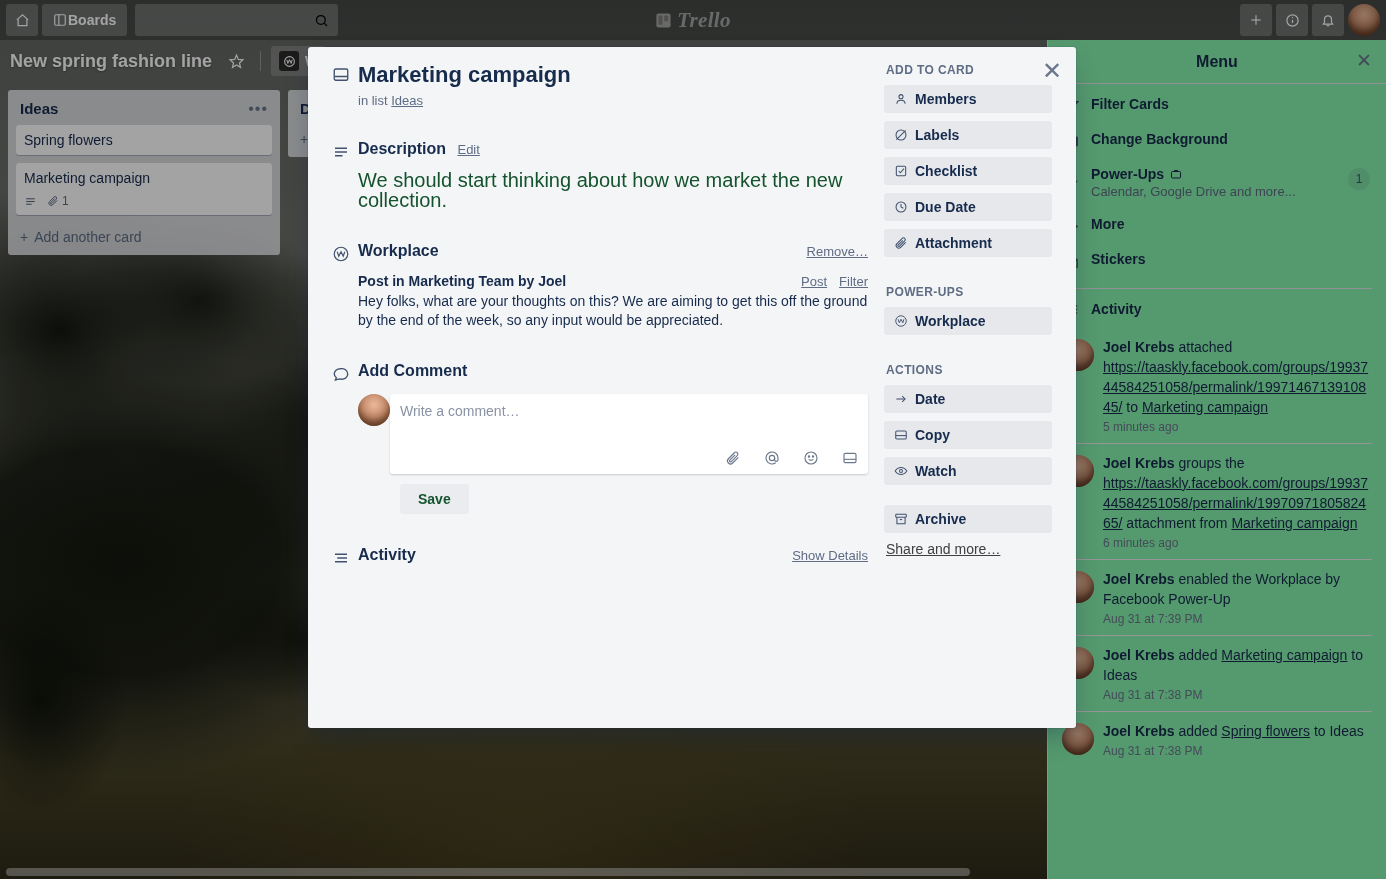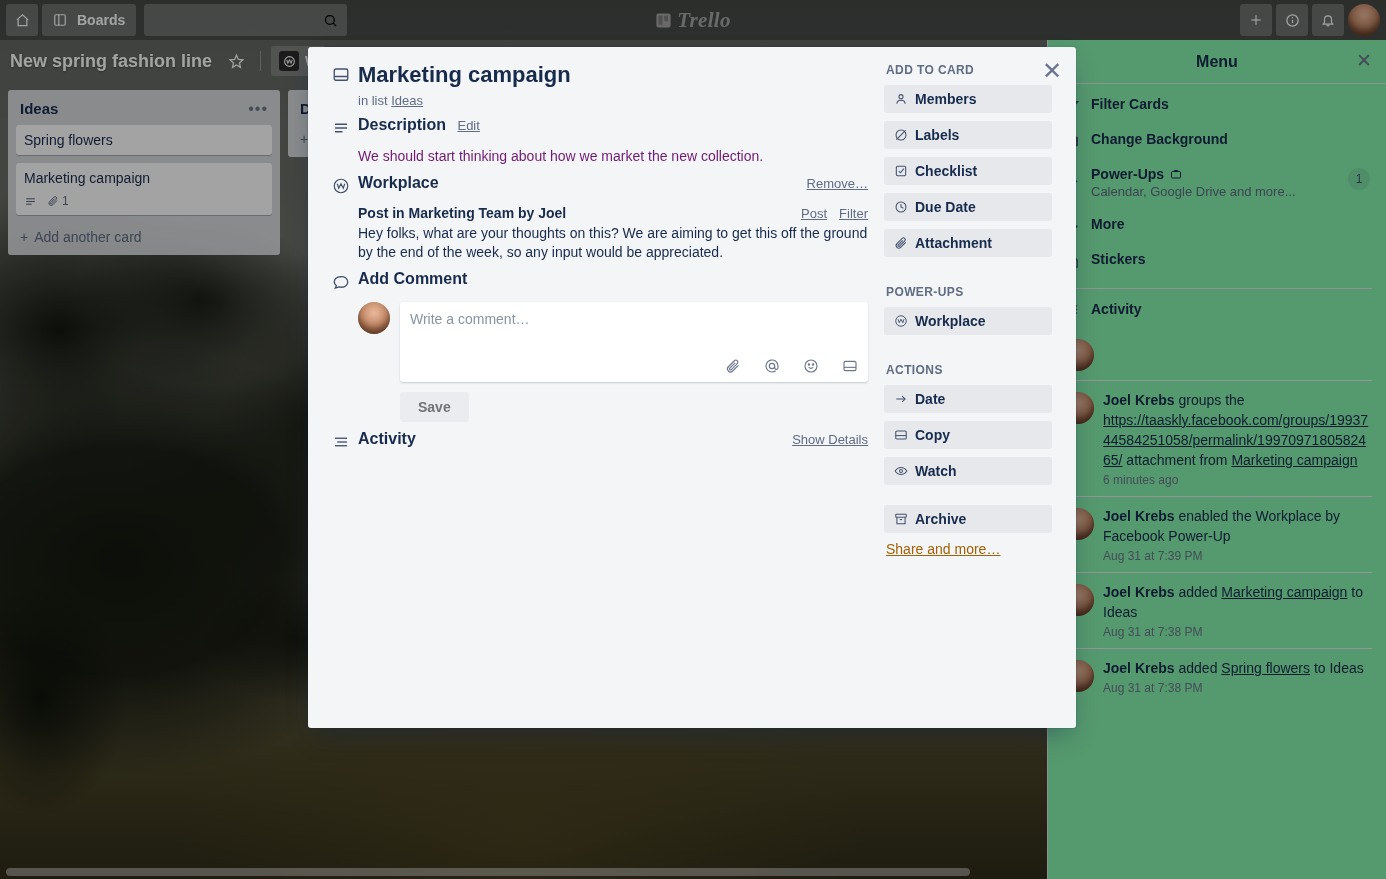--- a/index.html
+++ b/index.html
@@ -29,21 +29,21 @@
       radial-gradient(ellipse 120px 160px at 40px 700px, rgba(12,16,9,.85) 0%, rgba(12,16,9,0) 72%);
   }
 
   
   #topbar {
     position: absolute; top:0; left:0; right:0; height:40px;
     background: rgba(0,0,0,.28);
     display:flex; align-items:center; padding:0 6px; gap:4px; z-index:5;
   }
   .tb-btn {
-    height:32px; display:flex; align-items:center; gap:10px;
+    height:32px; display:flex; align-items:center; gap:1px;
     padding:8px 11px; border-radius:3px;
     background: rgba(255,255,255,.22);
     color:#fff; font-size:14px; font-weight:700; cursor:pointer;
   }
   .tb-icon-btn {
     width:32px; height:32px; border-radius:3px;
     background: rgba(255,255,255,.22);
     display:flex; align-items:center; justify-content:center; cursor:pointer; color:#fff;
   }
   #tb-search {
@@ -196,72 +196,72 @@
   #modal-close {
     position:absolute; right:14px; top:13px; color:#6b778c;
     font-size:24px; line-height:22px; cursor:pointer; font-weight:300;
   }
   .row-icon { width:26px; flex:none; color:#42526e; padding-top:3px; }
   #card-title-row { display:flex; padding-right:40px; }
   #card-title { font-size:22px; font-weight:700; color:#172b4d; line-height:28px; margin-top:-2px; }
   #card-sub { font-size:13px; color:#5e6c84; margin-top:4px; }
   #card-sub a { color:#5e6c84; text-decoration:underline; cursor:pointer; }
 
-  .section { display:flex; margin-top:8px; }
+  .section { display:flex; margin-top:32px; }
   .sec-body { flex:1; min-width:0; }
   .sec-head { display:flex; align-items:baseline; justify-content:space-between; }
   .sec-title { font-size:16px; font-weight:700; color:#172b4d; }
   .sec-link { font-size:13px; color:#5e6c84; text-decoration:underline; cursor:pointer; }
   .sec-links { display:flex; gap:12px; }
-  #desc-text { font-size:14px; color:#701a75; margin-top:12px; line-height:20px; }
+  #desc-text { font-size:20px; color:#14532d; margin-top:12px; line-height:20px; }
 
   #wp-post-title { font-size:14px; font-weight:700; color:#172b4d; }
   #wp-post-body { font-size:14px; color:#172b4d; line-height:19px; margin-top:3px; }
   .wp-row { display:flex; align-items:baseline; justify-content:space-between; margin-top:13px; gap:16px; }
 
-  #comment-row { display:flex; gap:10px; margin-top:14px; }
+  #comment-row { display:flex; margin-top:14px; }
   .cm-av {
     width:32px; height:32px; border-radius:50%; flex:none;
     background: radial-gradient(circle at 50% 34%, #e8b79a 0%, #c98f6d 48%, #8d5a3c 78%, #5d3724 100%);
     box-shadow: inset 0 -6px 9px rgba(60,30,15,.5);
   }
   #comment-box {
     flex:1; background:#fff; border-radius:3px; min-height:80px;
     box-shadow:0 1px 2px rgba(9,30,66,.2); padding:9px 10px 6px;
     display:flex; flex-direction:column; cursor:text;
   }
   #comment-input {
     border:0; outline:0; resize:none; flex:1; min-height:42px;
     font-family:inherit; font-size:14px; color:#172b4d; background:transparent;
   }
   #comment-input::placeholder { color:#8993a4; }
   #comment-tools { display:flex; justify-content:flex-end; gap:23px; color:#6b778c; padding-bottom:2px; }
   #comment-tools span { cursor:pointer; display:flex; }
   #save-btn {
     margin-top:10px; margin-left:42px; padding:7px 18px; border:0; border-radius:3px;
-    background:rgba(9,30,66,.04); color:#737373;
+    background:rgba(9,30,66,.04); color:#14532d;
     font-family:inherit; font-size:14px; font-weight:700; cursor:pointer;
   }
 
   .side-head {
     font-size:12px; font-weight:700; color:#5e6c84;
     letter-spacing:.4px; margin:0 0 8px 2px;
   }
   .side-gap { height:20px; }
   .side-btn {
     display:flex; align-items:center; gap:7px;
     width:100%; padding:6px 10px; margin-bottom:8px;
     background:rgba(9,30,66,.06); border:0; border-radius:3px;
     font-family:inherit; font-size:14px; font-weight:700; color:#172b4d;
     cursor:pointer; text-align:left;
   }
   .side-btn .sb-icon { color:#42526e; display:flex; flex:none; }
   #share-link {
     display:block; font-size:14px;
-    color:#a16207; text-decoration:underline; cursor:pointer; padding-left:2px;
+    color:#404040; text-decoration:underline; cursor:pointer; padding-left:2px;
   }
   svg { display:block; }
 </style>
 </head>
 <body>
 
 <div id="bg"></div>
 
 <div id="topbar">
   <div class="tb-icon-btn">
@@ -484,20 +484,24 @@
             <line x1="7" y1="12" x2="20" y2="12"></line>
             <line x1="4" y1="17" x2="20" y2="17"></line>
           </svg>
       </span>
       <span class="mi-label">Activity</span>
     </div>
 
     <div id="act-list">
         <div class="act">
           <div class="act-av"></div>
+          <div class="act-body">
+            <div class="act-text"><b>Joel Krebs</b><span> attached </span><a>https://taaskly.facebook.com/groups/1993744584251058/permalink/1997146713910845/</a><span> to </span><a>Marketing campaign</a></div>
+            <div class="act-time">5 minutes ago</div>
+          </div>
         </div>
         <div class="act">
           <div class="act-av"></div>
           <div class="act-body">
             <div class="act-text"><b>Joel Krebs</b><span> groups the </span><a>https://taaskly.facebook.com/groups/1993744584251058/permalink/1997097180582465/</a><span> attachment from </span><a>Marketing campaign</a></div>
             <div class="act-time">6 minutes ago</div>
           </div>
         </div>
         <div class="act">
           <div class="act-av"></div>

